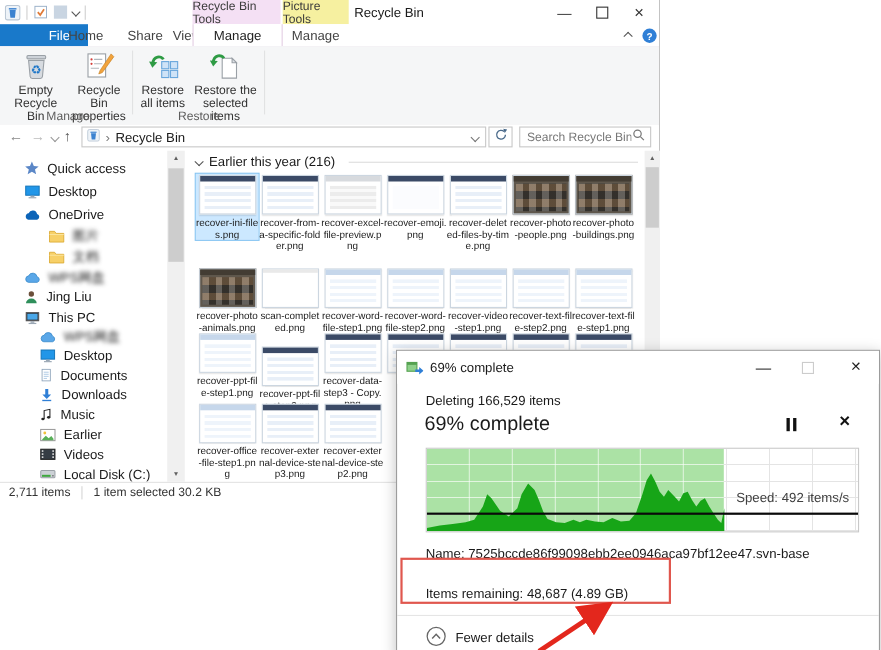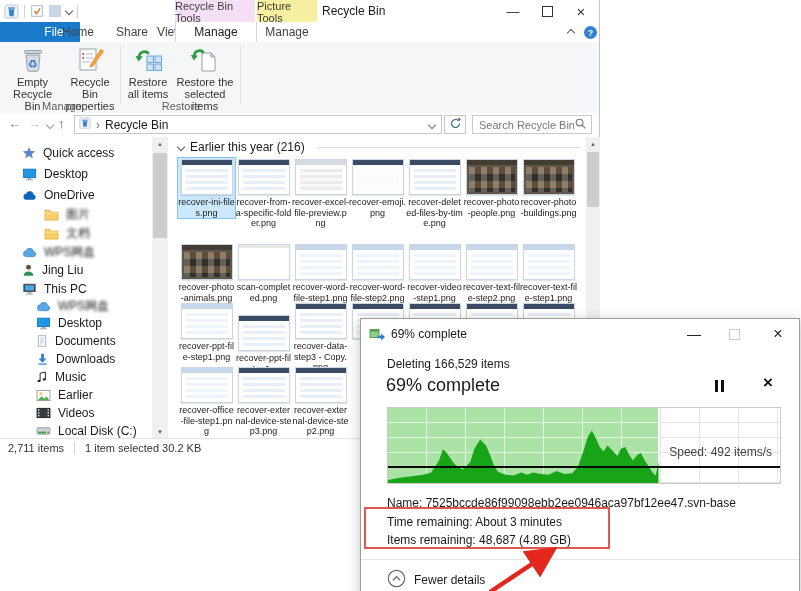--- a/index.html
+++ b/index.html
@@ -585,21 +585,20 @@
           <div class="grid2"></div>
         </div>
     <svg id="chart-svg" width="392" height="75" viewBox="0 0 392 75" preserveAspectRatio="none">
           <path d="M0,75 L0.0,72.0 L11.8,69.8 L23.5,68.3 L35.3,66.8 L43.1,64.5 L51.0,52.5 L54.9,41.3 L58.8,45.0 L66.6,56.3 L74.5,61.5 L82.3,54.0 L86.2,41.3 L92.1,31.5 L98.0,37.5 L101.9,46.5 L105.8,57.0 L109.8,63.8 L117.6,66.8 L125.4,67.5 L133.3,64.5 L139.2,66.8 L145.0,64.5 L152.9,66.0 L160.7,66.8 L168.6,63.0 L176.4,66.0 L184.2,65.3 L190.1,58.5 L196.0,41.3 L199.9,28.5 L203.8,22.5 L207.8,30.0 L211.7,39.0 L215.6,43.5 L219.5,37.5 L225.4,43.5 L229.3,48.0 L233.2,40.5 L237.2,39.0 L241.1,46.5 L245.0,52.5 L248.9,47.3 L252.8,45.0 L256.8,52.5 L260.7,58.5 L264.6,64.5 L267.7,67.5 L270.5,54.0 L270.5,75 Z" fill="#17a517"></path>
         </svg>
     <div class="refline" id="chart-refline" style="top: 58px;"></div>
     <div class="speed-label">Speed: 492 items/s</div>
   </div>
 
   <div class="d-line" style="top:177px;">Name: 7525bccde86f99098ebb2ee0946aca97bf12ee47.svn-base</div>
-  <div class="d-line" style="top:196px;">Time remaining: About 3 minutes</div>
   <div class="d-line" style="top:214px;">Items remaining: 48,687 (4.89 GB)</div>
   <div class="d-sep"></div>
   <div class="fewer">
     <span><svg width="19" height="19" viewBox="0 0 20 20">
             <circle cx="10" cy="10" r="8.6" fill="none" stroke="#666" stroke-width="1.2"></circle>
             <polyline points="6.2,12 10,8 13.8,12" fill="none" stroke="#666" stroke-width="1.4"></polyline>
           </svg></span>
     <span>Fewer details</span>
   </div>
 </div>

